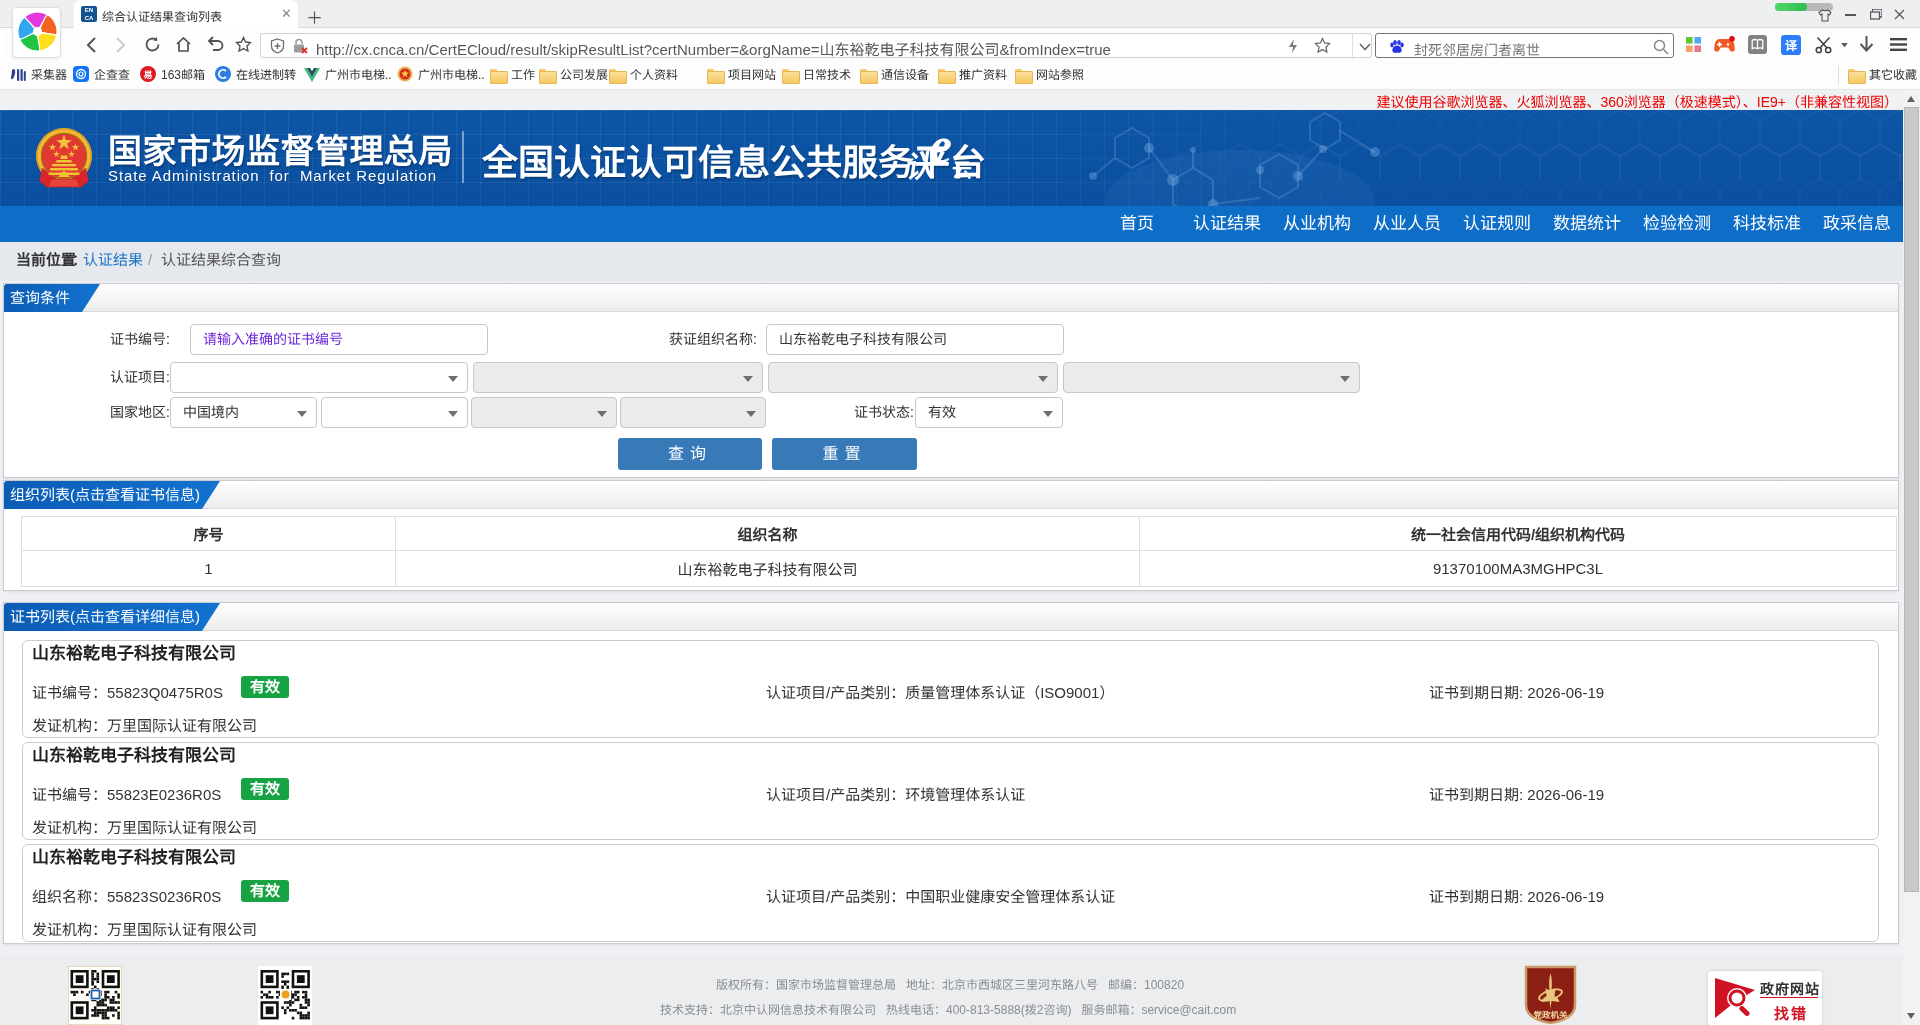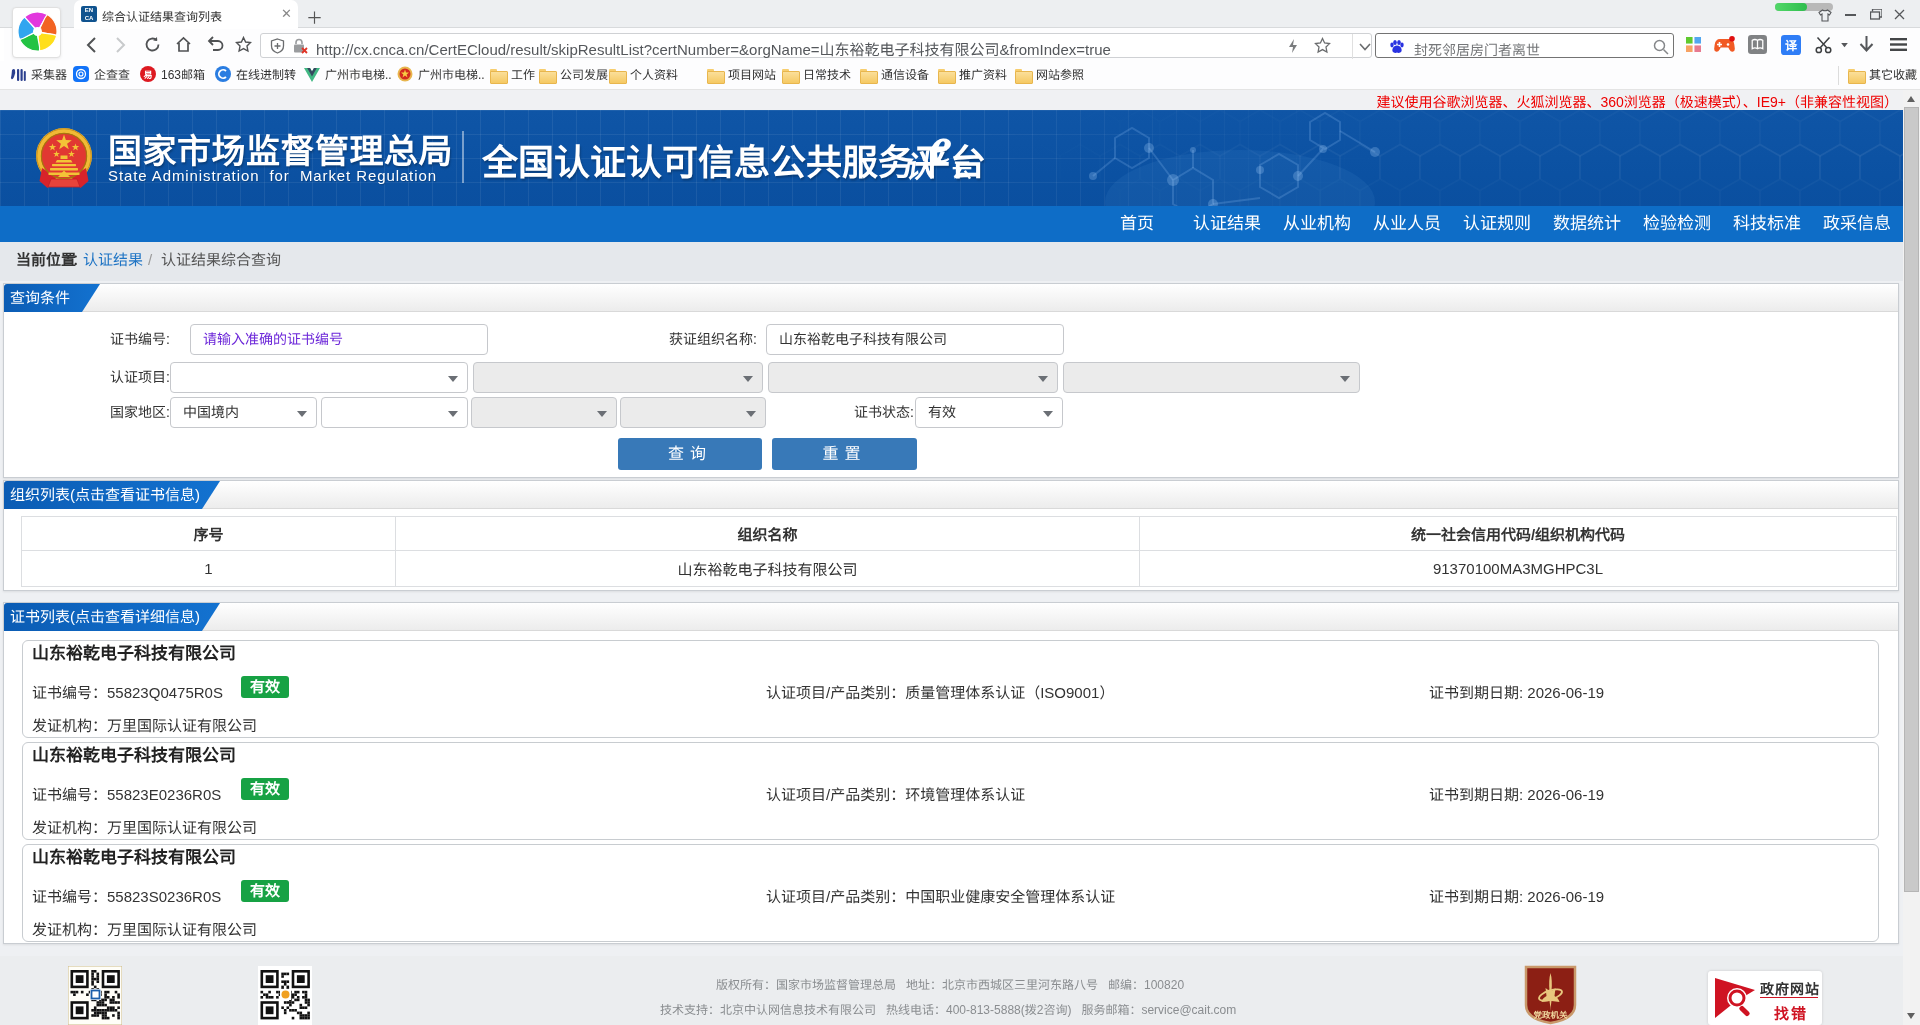--- a/index.html
+++ b/index.html
@@ -446,21 +446,21 @@
     <div class="cbox" style="top:139px;">
       <div class="t">山东裕乾电子科技有限公司</div>
       <div class="l2">证书编号：55823E0236R0S</div>
       <div class="badge">有效</div>
       <div class="citem" style="left:743px;">认证项目/产品类别：环境管理体系认证</div>
       <div class="citem" style="left:1406px;">证书到期日期: 2026-06-19</div>
       <div class="l3">发证机构：万里国际认证有限公司</div>
     </div>
     <div class="cbox" style="top:241px;">
       <div class="t">山东裕乾电子科技有限公司</div>
-      <div class="l2">证书编号：55823S0236R0S</div>
+      <div class="l2">组织名称：55823S0236R0S</div>
       <div class="badge">有效</div>
       <div class="citem" style="left:743px;">认证项目/产品类别：中国职业健康安全管理体系认证</div>
       <div class="citem" style="left:1406px;">证书到期日期: 2026-06-19</div>
       <div class="l3">发证机构：万里国际认证有限公司</div>
     </div>
   </div>
 
   <div id="footer">
     <svg class="abs" style="left:68px;top:10px;" width="54" height="59" viewBox="0 0 54 59">
         <rect x="0" y="0" width="54" height="59" fill="#fffef8" stroke="#cbb985" stroke-width="1"></rect>

